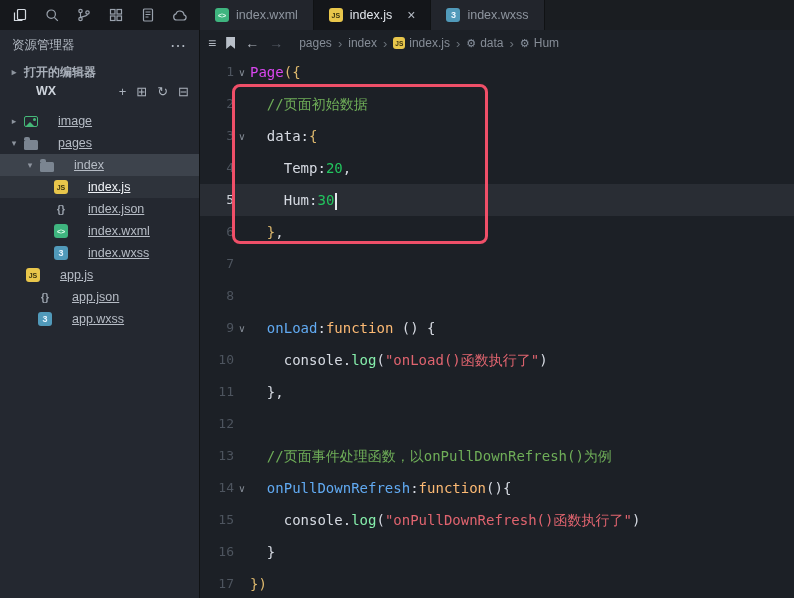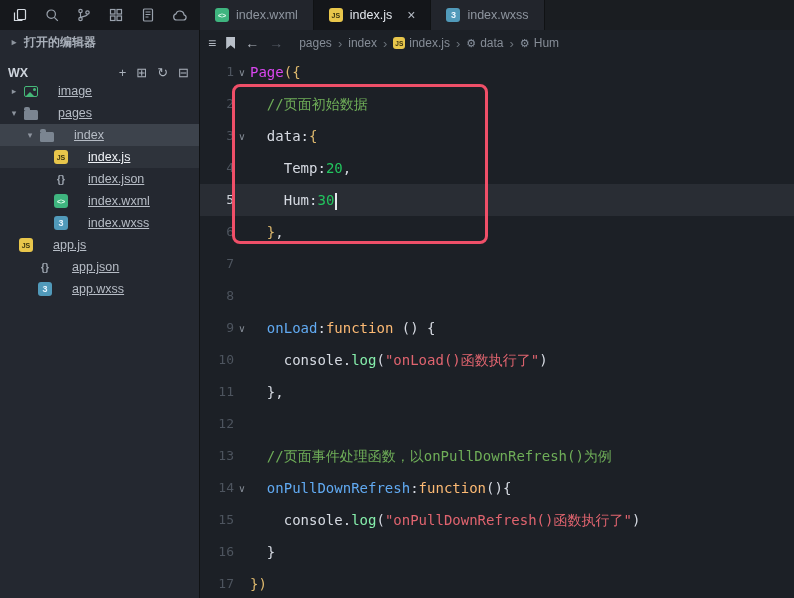--- a/index.html
+++ b/index.html
@@ -33,22 +33,22 @@
   .fi-image::after { content:""; position:absolute; left:1px; bottom:0; border-left:4px solid transparent; border-right:4px solid transparent; border-bottom:4px solid #45b878; }
 
   
   .main { display:flex; height:568px; }
   .sidebar { width:200px; background:#242830; border-right:1px solid #101214; flex:none; }
   .sb-header { height:30px; display:flex; align-items:center; justify-content:space-between; padding:0 12px;
                color:#b4bbc4; font-size:12.5px; }
   .sb-more { font-size:16px; color:#aeb5bf; cursor:pointer; letter-spacing:1px; }
   .sb-section { height:24px; display:flex; align-items:center; gap:4px; padding-left:8px;
                 color:#a9b0ba; font-size:12px; font-weight:600; cursor:pointer; }
-  .sb-wx { height:26px; display:flex; align-items:flex-end; padding:0 10px 0 8px; color:#cdd3db;
-           font-size:12.5px; font-weight:700; }
+  .sb-wx { height:26px; display:flex; align-items:flex-start; padding:0 10px 0 8px; color:#cdd3db;
+           font-size:12.5px; font-weight:700;margin-left:28px; }
   .wx-actions { margin-left:auto; display:flex; gap:10px; color:#aab1bb; font-size:13px; font-weight:400; }
   .wx-actions span { cursor:pointer; }
 
   .tree-row { display:flex; align-items:center; gap:4px; height:22px; font-size:12.5px; color:#b6bcc5; cursor:pointer; }
   .tree-row.focus { background:#3d434c; }
   .tree-row.selected { background:#2e333b; color:#eef1f5; }
   .chev { width:12px; text-align:center; color:#8d949e; font-size:9px; flex:none; }
   .tlabel { margin-left:16px; white-space:nowrap;text-decoration:underline; }
 
   
@@ -149,20 +149,24 @@
         <div class="tab">
           <span class="fi fi-wxss">3</span>
           <span class="tab-label">index.wxss</span>
         </div>
       </div>
   </div>
 
   <div class="main">
 
     <aside class="sidebar">
+      <div class="sb-header">
+        <span>资源管理器</span>
+        <span class="sb-more">⋯</span>
+      </div>
       <div class="sb-section">
         <span class="chev">▸</span>
         <span>打开的编辑器</span>
       </div>
       <div class="sb-wx">
         <span>WX</span>
         <span class="wx-actions">
             <span>+</span>
             <span>⊞</span>
             <span>↻</span>
@@ -194,21 +198,21 @@
             <span class="tlabel">index.json</span>
           </div>
           <div class="tree-row" style="padding-left: 54px;">
             <span class="fi fi-wxml">&lt;&gt;</span>
             <span class="tlabel">index.wxml</span>
           </div>
           <div class="tree-row" style="padding-left: 54px;">
             <span class="fi fi-wxss">3</span>
             <span class="tlabel">index.wxss</span>
           </div>
-          <div class="tree-row" style="padding-left: 19px;">
+          <div class="tree-row" style="padding-left: 26px;">
             <span class="fi fi-js">JS</span>
             <span class="tlabel">app.js</span>
           </div>
           <div class="tree-row" style="padding-left: 38px;">
             <span class="fi fi-json">{}</span>
             <span class="tlabel">app.json</span>
           </div>
           <div class="tree-row" style="padding-left: 38px;">
             <span class="fi fi-wxss">3</span>
             <span class="tlabel">app.wxss</span>

